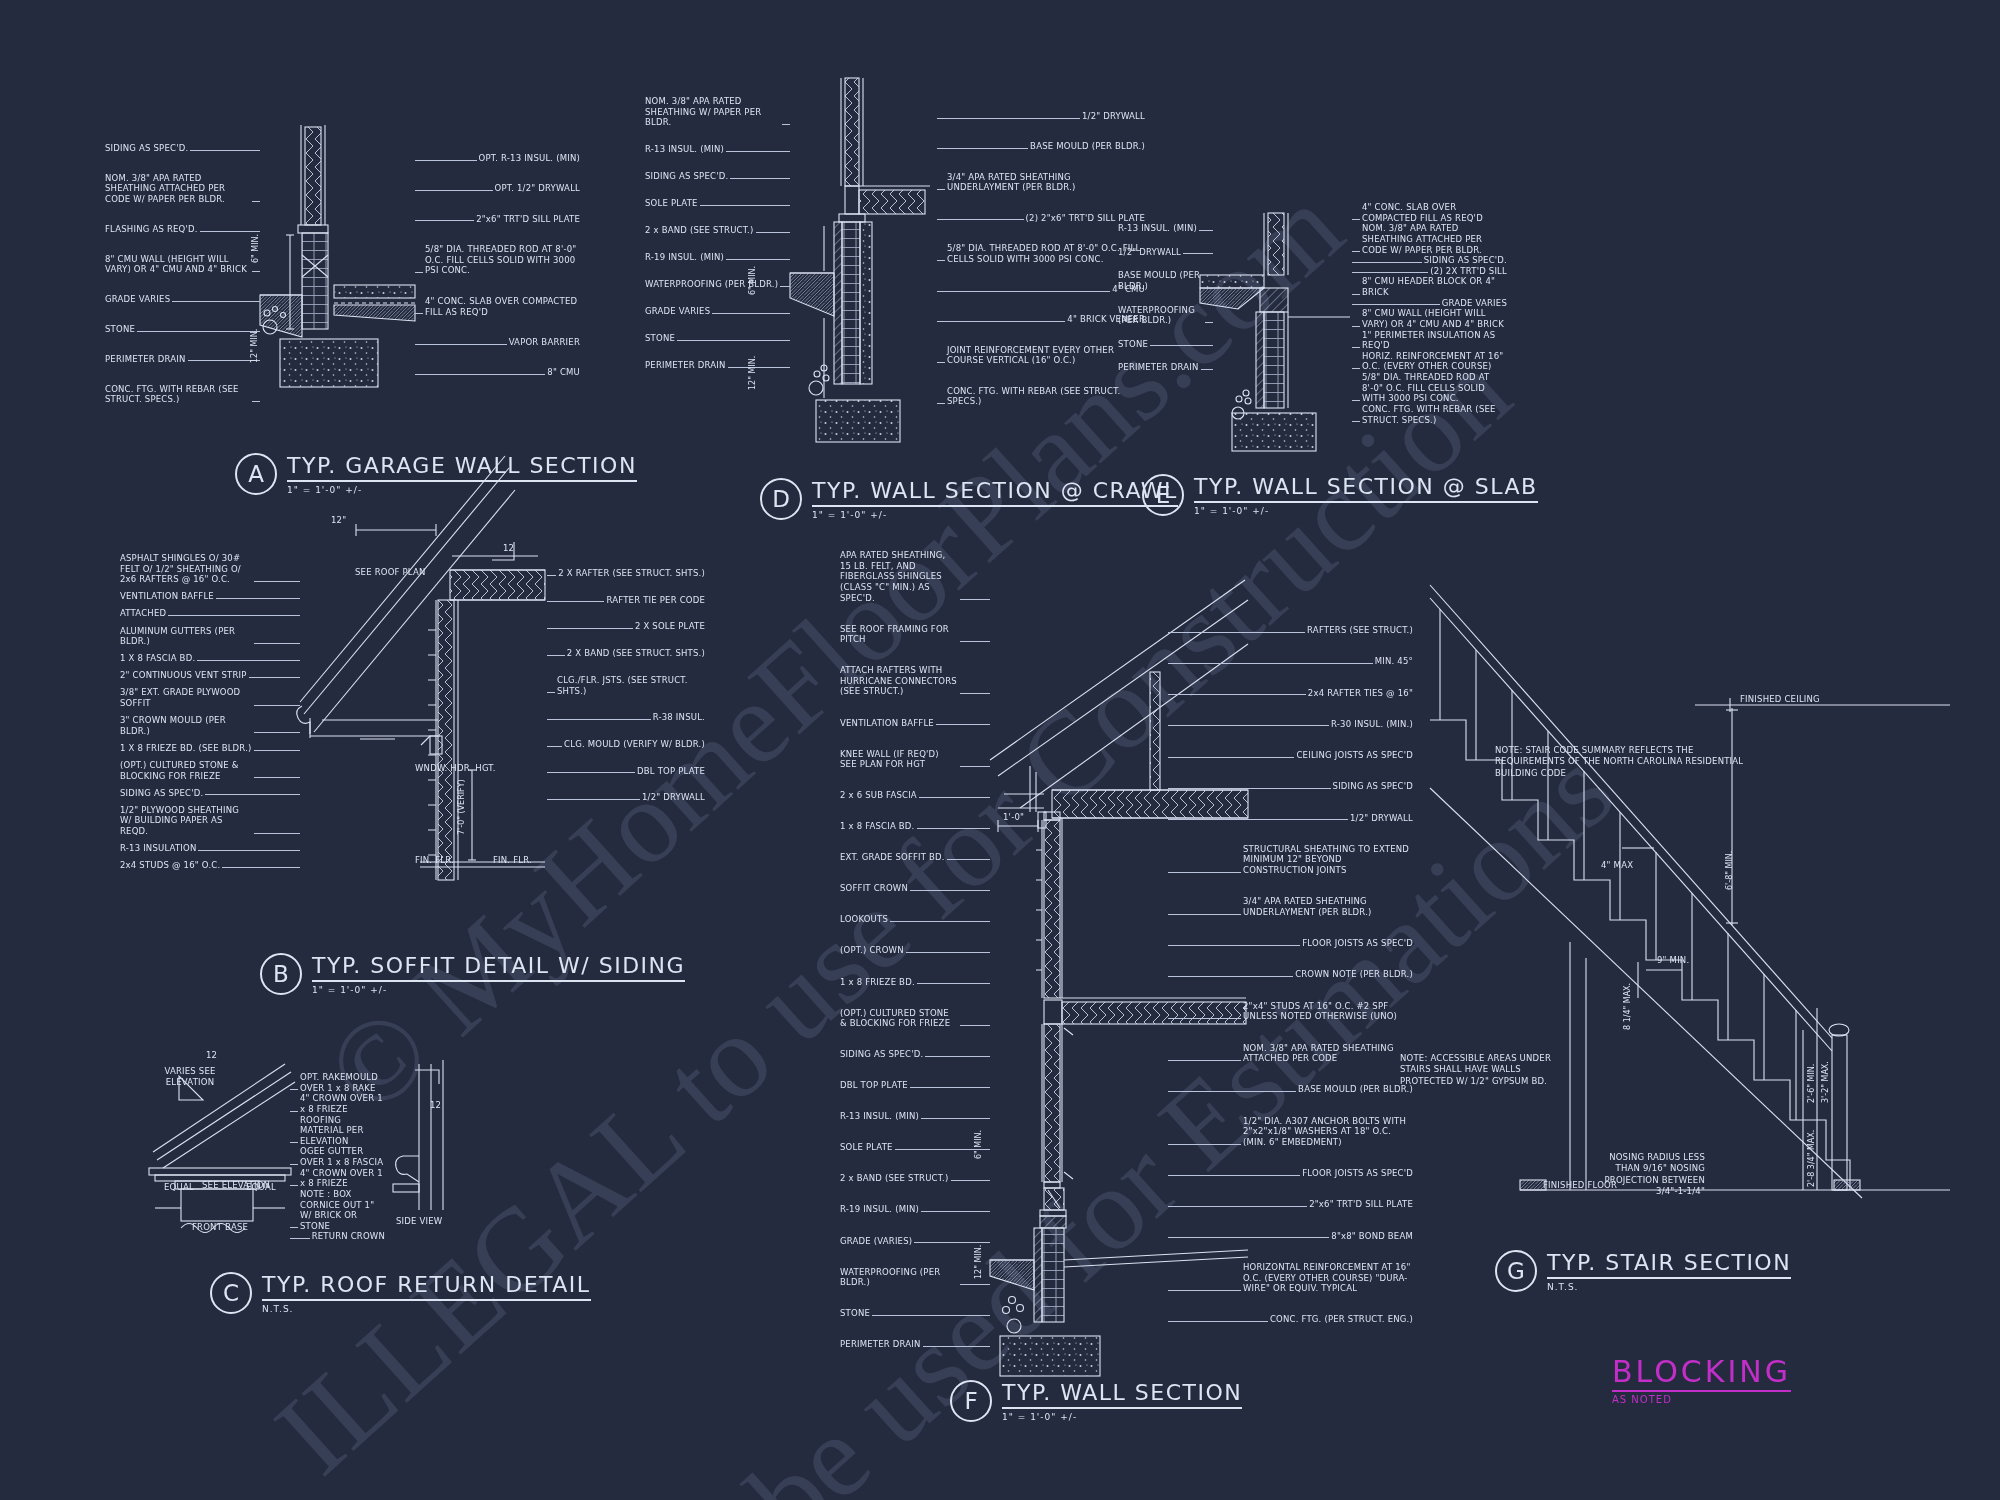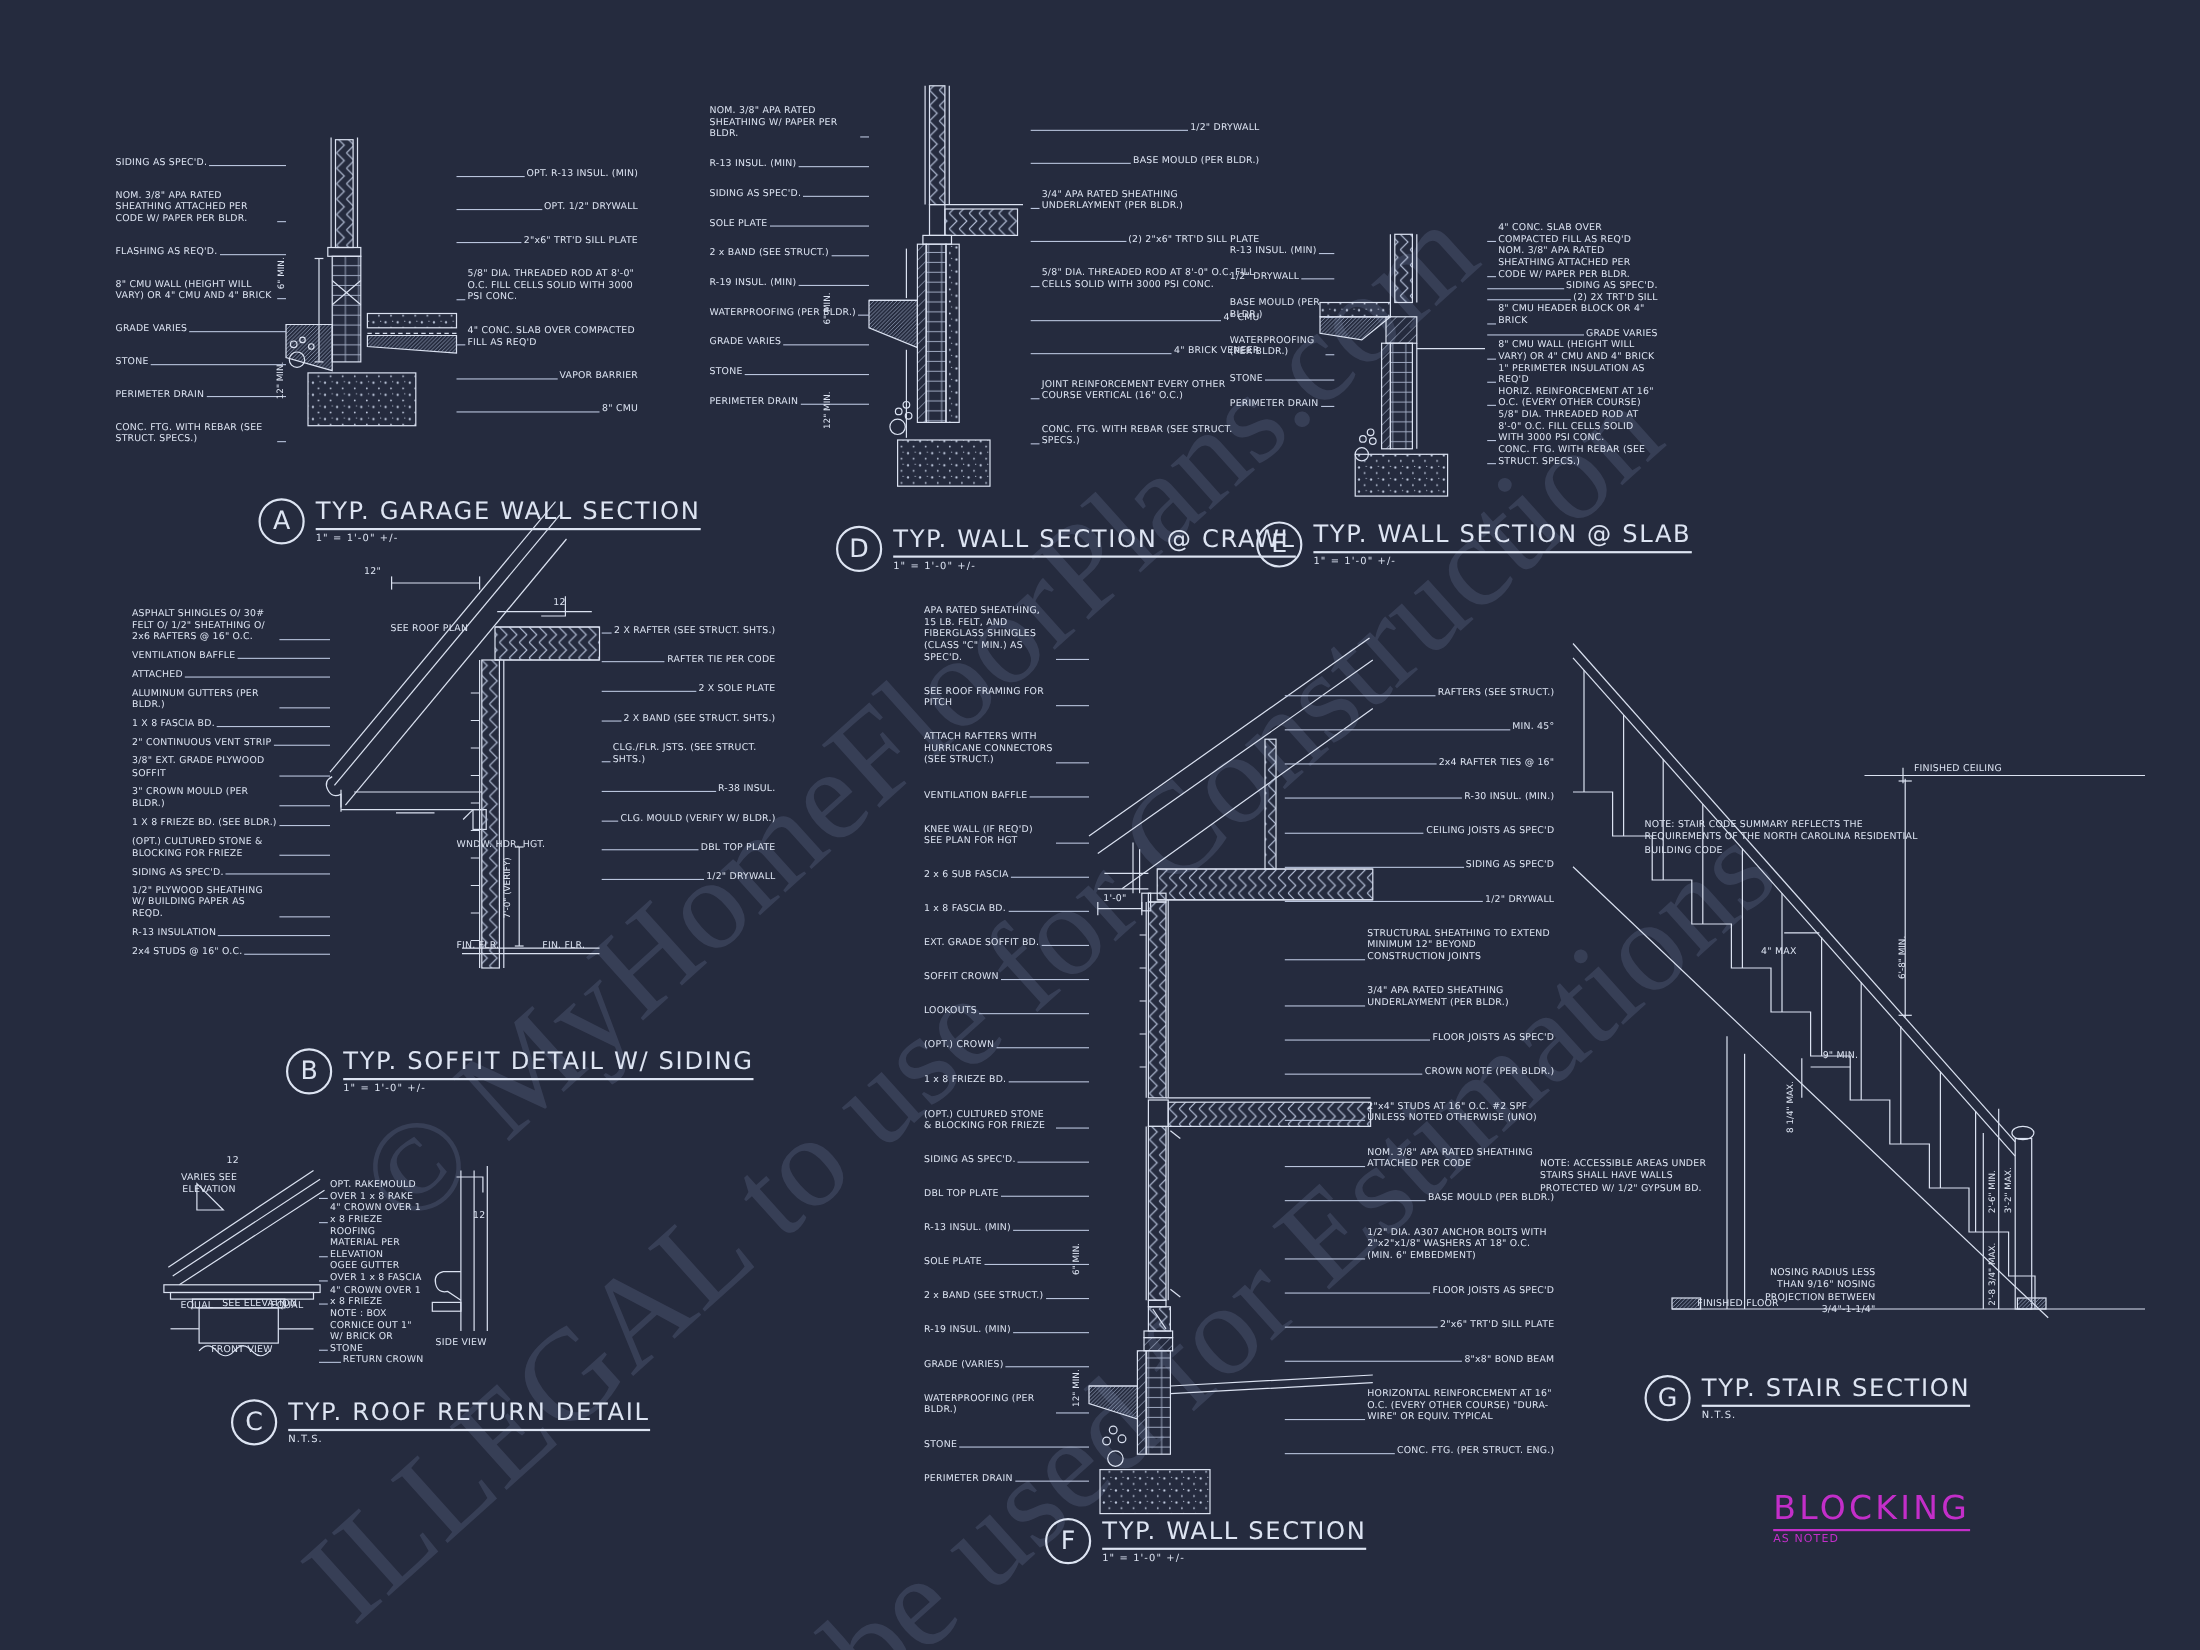--- a/index.html
+++ b/index.html
@@ -571,21 +571,21 @@
       <div class="lr">
         <span class="ld"></span>
         <span class="t">RETURN CROWN</span>
       </div>
     </div>
   <span class="ann center" style="left:28px;top:26px;width:64px">VARIES SEE ELEVATION</span>
   <span class="ann" style="left:76px;top:10px">12</span>
   <span class="ann" style="left:34px;top:142px">EQUAL</span>
   <span class="ann" style="left:72px;top:140px">SEE ELEVATION</span>
   <span class="ann" style="left:116px;top:142px">EQUAL</span>
-  <span class="ann" style="left:62px;top:182px">FRONT VIEW</span>
+  <span class="ann" style="left:62px;top:182px">FRONT BASE</span>
   <span class="ann" style="left:266px;top:176px">SIDE VIEW</span>
   <span class="ann" style="left:300px;top:60px">12</span>
   <div class="cap" style="left:80px;top:232px">
     <span class="badge">C</span>
     <span class="tt">
         <span class="t1">TYP. ROOF RETURN DETAIL</span>
     <span class="t2">N.T.S.</span>
       </span>
   </div>
 </div>

